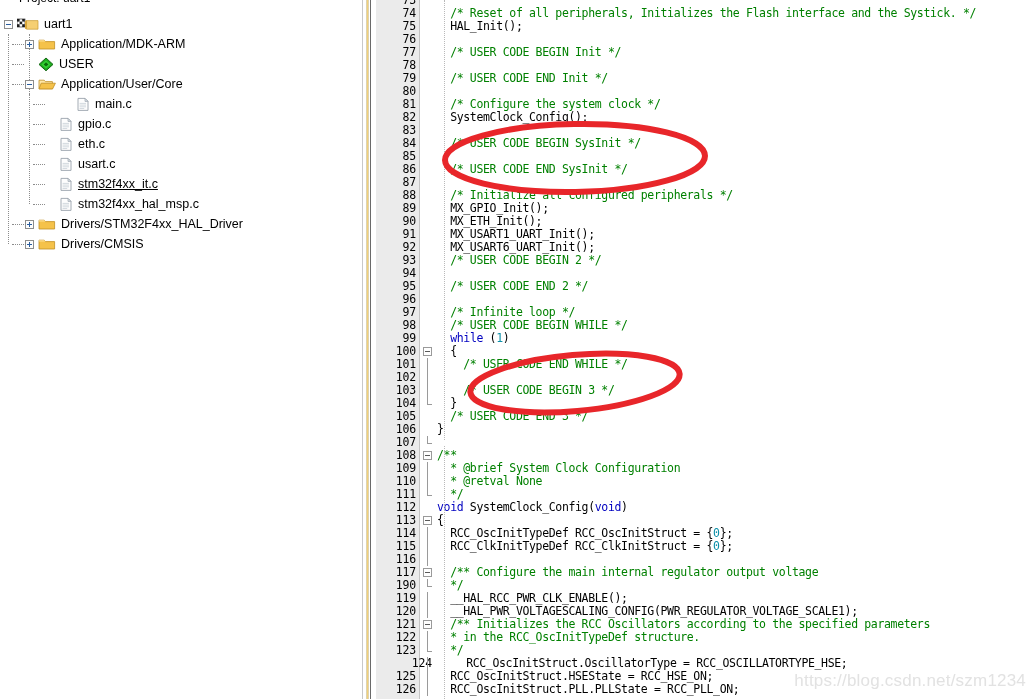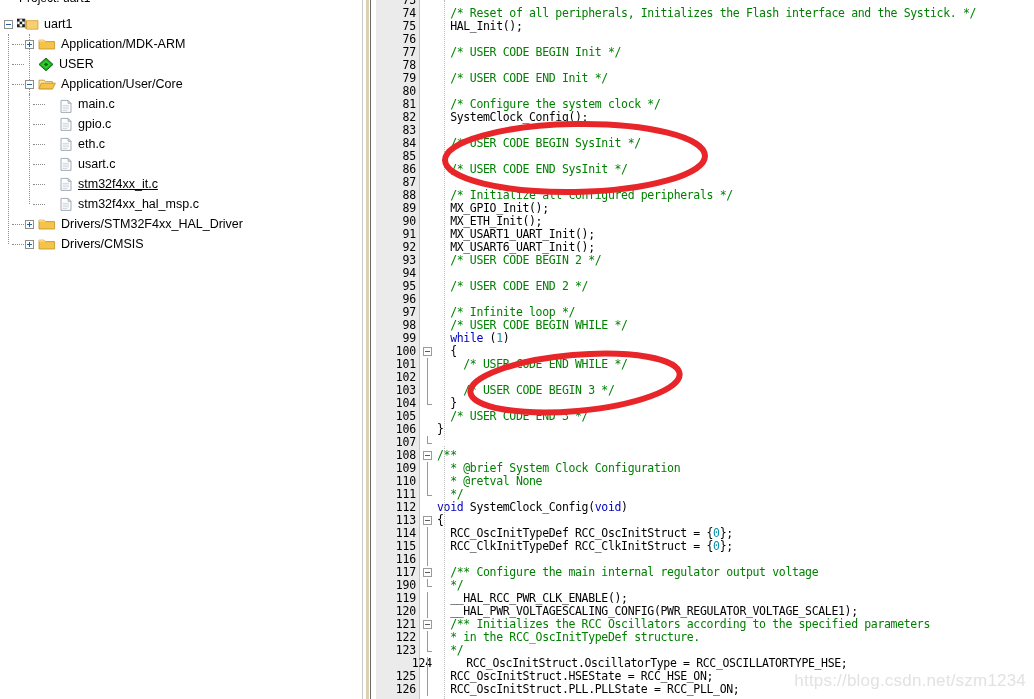--- a/index.html
+++ b/index.html
@@ -271,21 +271,21 @@
         </div>
         <div class="tnode" style="position:absolute;left:0;top:60px;width:358px;padding-left:25px;">
           <div class="hline" style="left:12px;top:10px;width:12px;"></div>
           <span class="exp"></span>
           <span class="ico" style="margin:0 5px 0 4px;"><svg width="18" height="14" viewBox="0 0 18 14">
               <path d="M1 3.2 L6.2 3.2 L7.4 4.6 L14.4 4.6 L14.4 11.8 L1 11.8 Z" fill="#ffe7a8" stroke="#c08f24" stroke-width="0.8"></path>
               <path d="M3.2 6.2 L17.4 6.2 L14.6 11.9 L1 11.9 Z" fill="#f5c24a" stroke="#c08f24" stroke-width="0.8"></path>
             </svg></span>
           <span class="lbl">Application/User/Core</span>
         </div>
-        <div class="tnode" style="position:absolute;left:0;top:80px;width:358px;padding-left:46px;align-items:flex-end;">
+        <div class="tnode" style="position:absolute;left:0;top:80px;width:358px;padding-left:63px;">
           <div class="hline" style="left:33px;top:10px;width:12px;"></div>
           <span class="exp-space"></span>
           <span class="ico" style="margin:0 5px 0 4px;"><svg width="14" height="15" viewBox="0 0 14 15">
               <path d="M2 1.4 L9 1.4 L12 4.4 L12 13.4 L2 13.4 Z" fill="#fdfdfd" stroke="#9aa3ad" stroke-width="0.9"></path>
               <path d="M9 1.4 L9 4.4 L12 4.4 Z" fill="#e2e7ec" stroke="#9aa3ad" stroke-width="0.7"></path>
               <path d="M3.6 6.4 H10 M3.6 8.1 H10 M3.6 9.8 H10 M3.6 11.5 H8.2" stroke="#c2cad2" stroke-width="0.7"></path>
             </svg></span>
           <span class="lbl">main.c</span>
         </div>
         <div class="tnode" style="position:absolute;left:0;top:100px;width:358px;padding-left:46px;">

